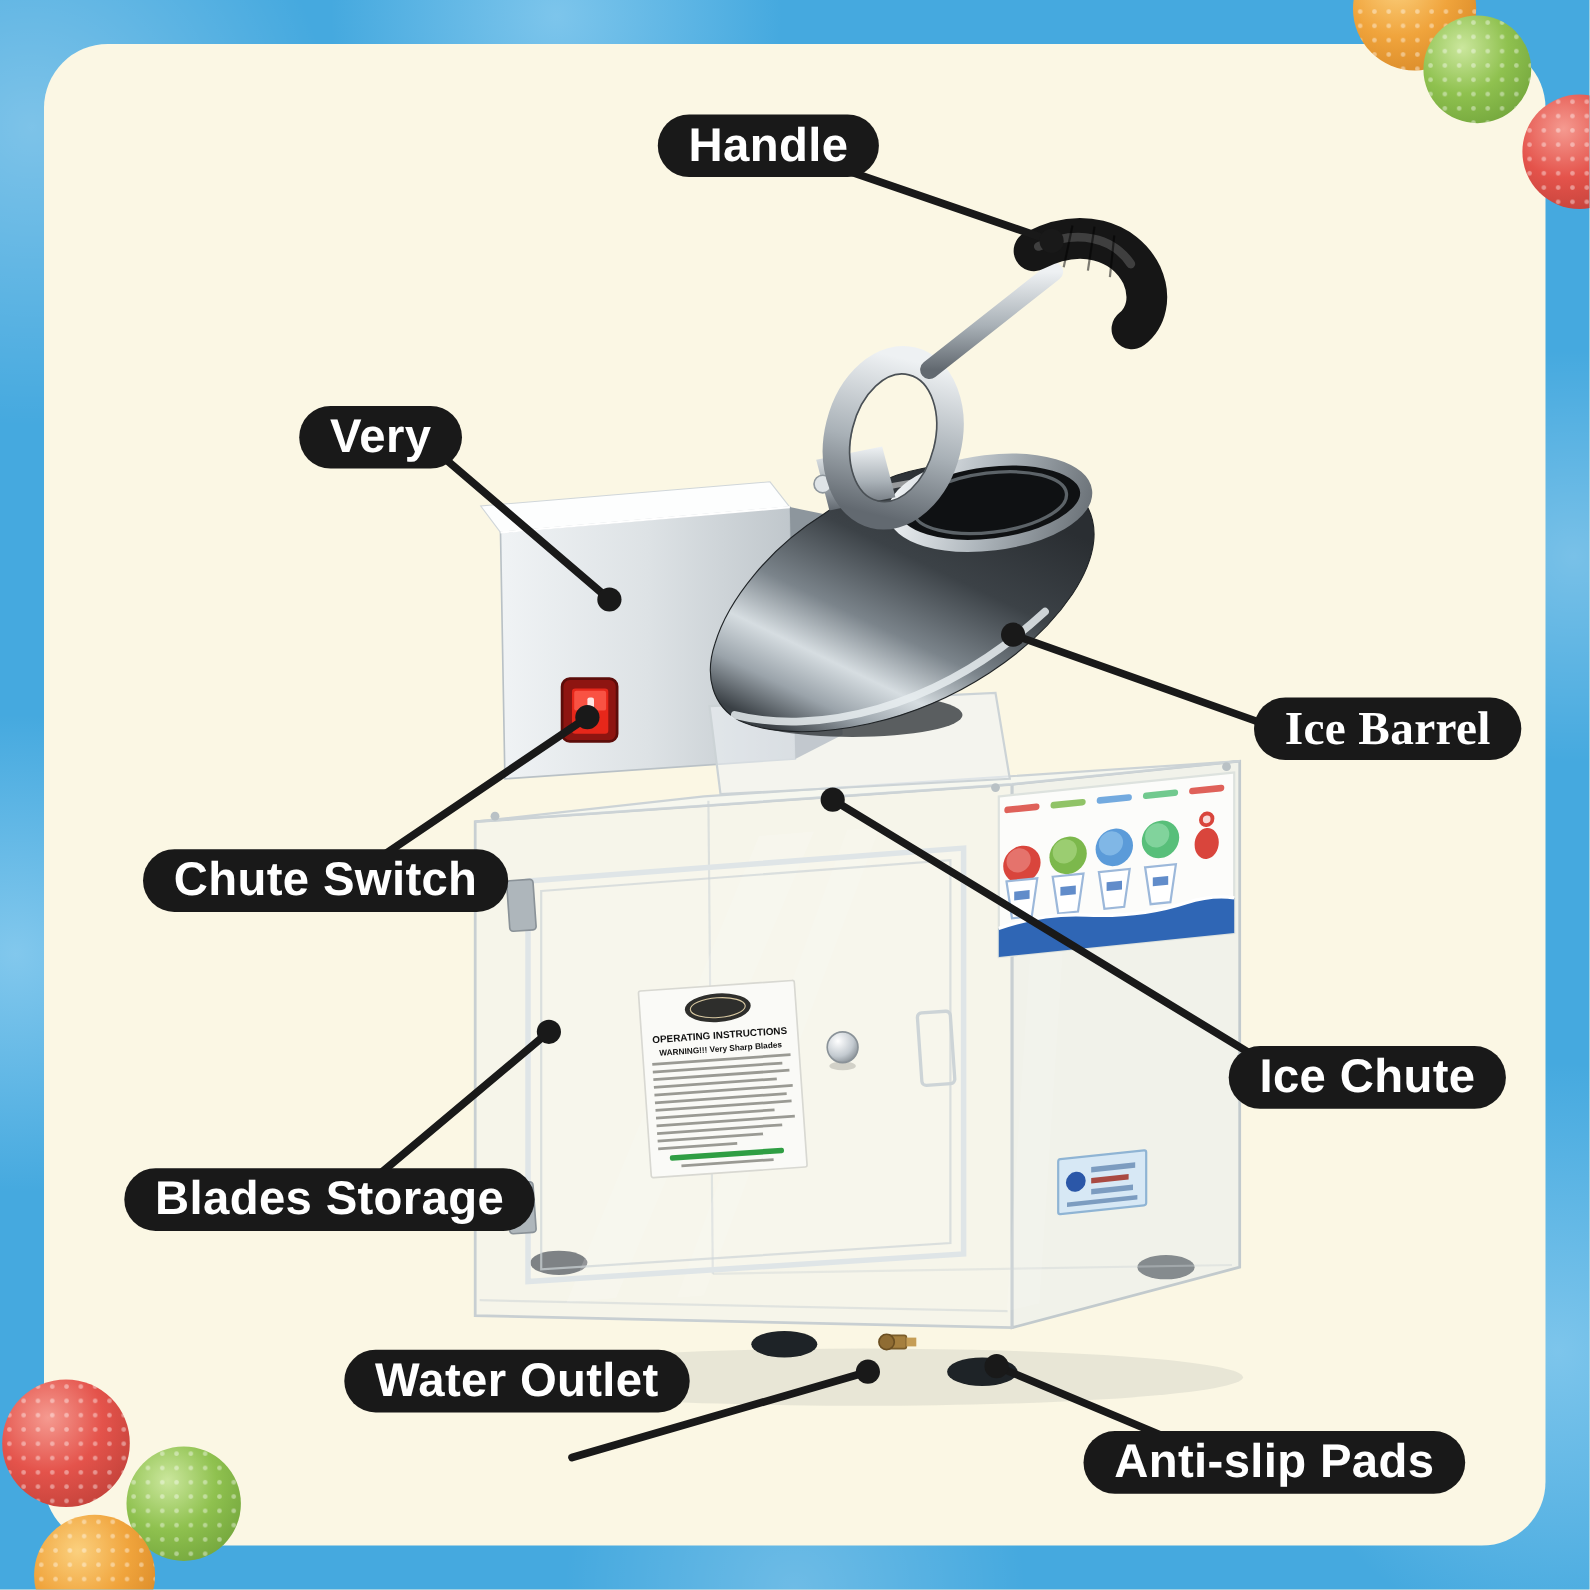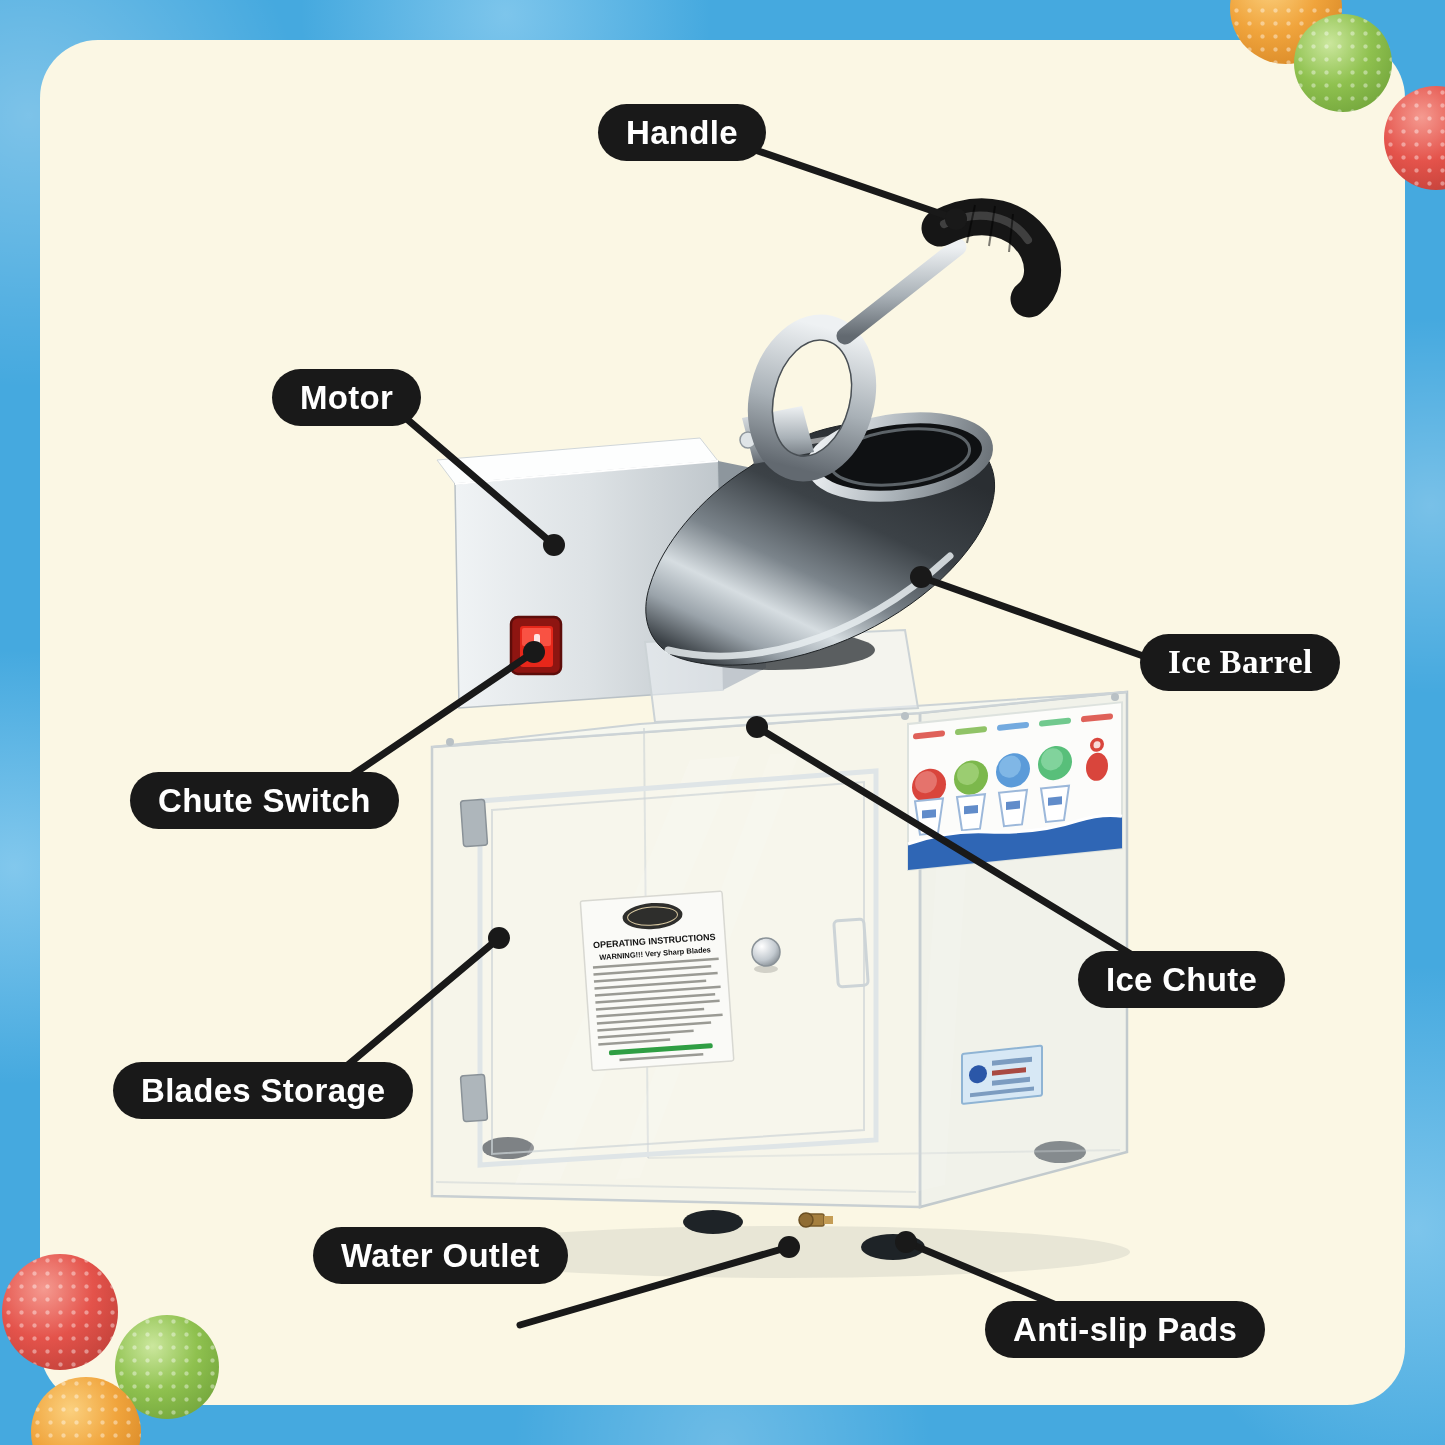--- a/index.html
+++ b/index.html
@@ -17,21 +17,21 @@
       radial-gradient(circle at 35% 1%, rgba(180,225,248,.5), transparent 12%);
   }
   .panel {
     position:absolute; left:40px; top:40px; width:1365px; height:1365px;
     background:#FBF7E4; border-radius:58px; z-index:1;
   }
   .svg-layer { position:absolute; left:0; top:0; z-index:2; }
   .pill {
     position:absolute; z-index:4;
     background:#191919; color:#FFFFFF;
-    font-weight:700; font-size:33px; line-height:57px; height:57px;
+    font-weight:700; font-size:43px; line-height:57px; height:57px;
     padding:0 28px; border-radius:30px; white-space:nowrap; letter-spacing:.3px;
   }
   .ball { position:absolute; border-radius:50%; z-index:3; }
   .ball::after {
     content:""; position:absolute; inset:0; border-radius:50%; opacity:.45;
     background-image: radial-gradient(circle, rgba(255,255,255,.9) 1.6px, rgba(255,255,255,0) 2.6px);
     background-size: 13px 13px;
   }
   .ball-red    { background: radial-gradient(circle at 36% 30%, #f59a90 0%, #e4534b 45%, #b43a32 100%); }
   .ball-green  { background: radial-gradient(circle at 36% 30%, #cbe79d 0%, #8fc14f 45%, #679a34 100%); }
@@ -244,26 +244,26 @@
     <circle cx="534" cy="652" r="11"></circle>
     <circle cx="499" cy="938" r="11"></circle>
     <circle cx="789" cy="1247" r="11"></circle>
     <circle cx="921" cy="577" r="11"></circle>
     <circle cx="757" cy="727" r="11"></circle>
     <circle cx="906" cy="1242" r="11"></circle>
   </g>
 </svg>
 
 <div class="pill" style="left:598px;  top:104px;">Handle</div>
-<div class="pill" style="left:272px;  top:369px;">Motor</div>
+<div class="pill" style="left:272px;  top:369px;">Very</div>
 <div class="pill" style="left:130px;  top:772px;">Chute Switch</div>
 <div class="pill" style="left:113px;  top:1062px;">Blades Storage</div>
 <div class="pill" style="left:313px;  top:1227px;">Water Outlet</div>
 <div class="pill" style="left:1140px; top:634px;font-family:Liberation Serif, serif;">Ice Barrel</div>
-<div class="pill" style="left:1078px; top:951px;">Ice Chute</div>
+<div class="pill" style="left:1117px; top:951px;">Ice Chute</div>
 <div class="pill" style="left:985px;  top:1301px;">Anti-slip Pads</div>
 
 <div class="ball ball-yellow" style="left:1230px; top:-48px;  width:112px; height:112px;"></div>
 <div class="ball ball-green" style="left:1294px; top:14px;   width:98px;  height:98px;"></div>
 <div class="ball ball-red" style="left:1384px; top:86px;   width:104px; height:104px;"></div>
 
 <div class="ball ball-red" style="left:2px;   top:1254px; width:116px; height:116px;"></div>
 <div class="ball ball-green" style="left:115px; top:1315px; width:104px; height:104px;"></div>
 <div class="ball ball-yellow" style="left:31px;  top:1377px; width:110px; height:110px;"></div>
 

